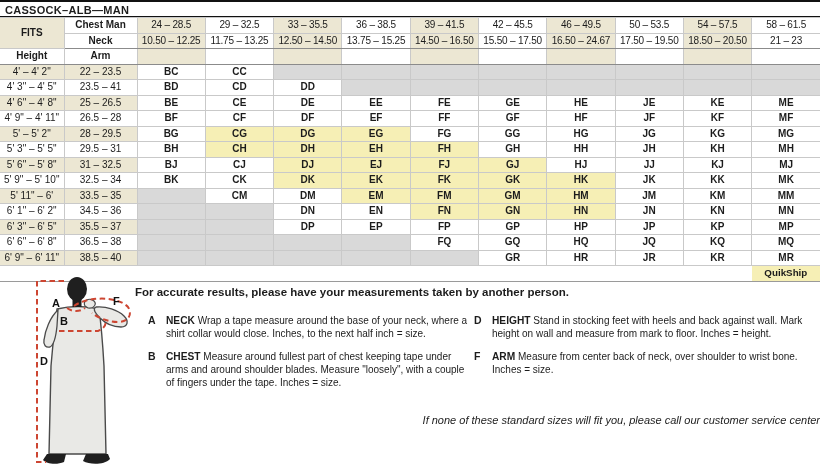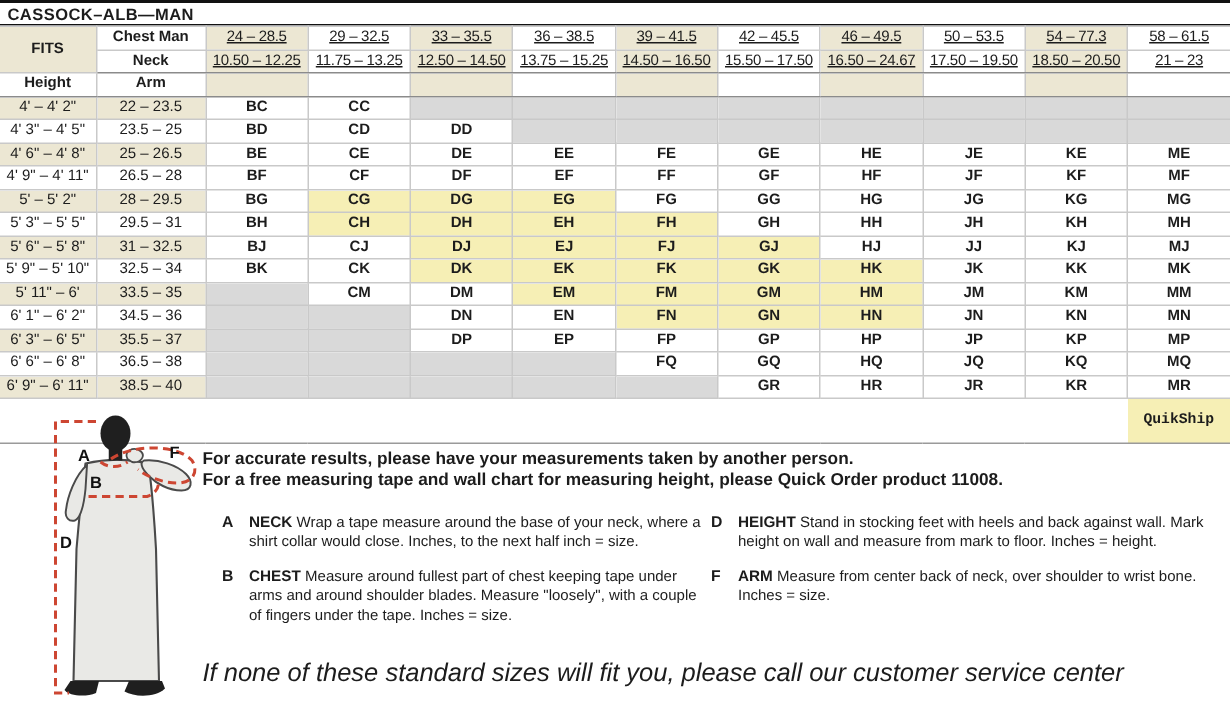--- a/index.html
+++ b/index.html
@@ -26,49 +26,49 @@
   table.size-chart td,table.size-chart th{
     border:1px solid var(--grid);
     font-size:10px;line-height:12.5px;padding:1px 2px;
     text-align:center;vertical-align:middle;white-space:nowrap;overflow:hidden;
   }
   table.size-chart td:first-child,table.size-chart th:first-child{border-left:none;}
   table.size-chart td:last-child,table.size-chart th:last-child{border-right:none;}
 
   th.fits{background:var(--tan);font-weight:bold;font-size:10.5px;}
   th.rowlab{font-weight:bold;text-align:right;padding-right:5px;}
-  td.range{font-size:9.6px;letter-spacing:-.2px;text-decoration:underline;}
+  td.range{font-size:9.6px;letter-spacing:-.2px;}
   .stripe{background:var(--tan);}
   tr.neck-row td,tr.neck-row th{border-bottom:1px solid var(--griddark);}
   tr.armhdr-row td,tr.armhdr-row th{border-bottom:1px solid var(--griddark);height:15px;}
   th.hleft{font-weight:bold;text-align:left;padding-left:5px;}
 
   tbody td{height:15.5px;}
   td.hcell{text-align:left;padding-left:5px;font-size:9.6px;}
   td.acell{font-size:9.6px;}
   tr.alt td.hcell,tr.alt td.acell{background:var(--tan);}
   td.code{font-weight:bold;font-size:9.8px;}
   td.gray{background:var(--gray);}
   td.quik{background:var(--quik);margin-top:20px;}
   tbody tr:last-child td{border-bottom:1px solid #9a9a9a;}
 
-  tr.quik-row td{border:none;height:30px;background:#fff;font-family:Liberation Mono, monospace;}
+  tr.quik-row td{border:none;height:15px;background:#fff;}
   tr.quik-row td.quikship{background:var(--quik);font-weight:bold;font-size:9.8px;}
 
   .notes{margin:3px 0 0 135px;text-align:left;font-weight:bold;font-size:11.5px;line-height:14px;}
 
   .sections{display:flex;margin:15px 0 0 148px;}
   .col-left{width:322px;margin-right:4px;}
   .col-right{width:340px;}
   .m-item{display:grid;grid-template-columns:18px 1fr;margin-bottom:10px;}
   .m-letter{font-weight:bold;font-size:10.5px;line-height:13px;}
   .m-text{font-size:10px;line-height:13px;}
   .m-text b{font-size:10.2px;}
 
-  .footer{margin:14px 0 0 135px;text-align:left;font-style:italic;font-size:17px;line-height:15px;font-family:"Liberation Sans",sans-serif;}
+  .footer{margin:14px 0 0 135px;text-align:right;font-style:italic;font-size:11px;line-height:15px;font-family:"Liberation Sans",sans-serif;}
   .footer b{font-style:italic;}
 
   .figure{position:absolute;left:0;top:276px;width:140px;height:198px;}
 </style>
 </head>
 <body>
 
 <div class="page">
 
   <div class="title-bar">CASSOCK–ALB—MAN</div>
@@ -93,21 +93,21 @@
         <th class="fits" rowspan="2">FITS</th>
         <th class="rowlab">Chest Man</th>
       <td class="range stripe">24 – 28.5</td>
           <td class="range">29 – 32.5</td>
           <td class="range stripe">33 – 35.5</td>
           <td class="range">36 – 38.5</td>
           <td class="range stripe">39 – 41.5</td>
           <td class="range">42 – 45.5</td>
           <td class="range stripe">46 – 49.5</td>
           <td class="range">50 – 53.5</td>
-          <td class="range stripe">54 – 77.3</td>
+          <td class="range stripe">54 – 57.5</td>
           <td class="range">58 – 61.5</td>
         </tr>
       <tr id="neck-row" class="neck-row">
         <th class="rowlab">Neck</th>
       <td class="range stripe">10.50 – 12.25</td>
           <td class="range">11.75 – 13.25</td>
           <td class="range stripe">12.50 – 14.50</td>
           <td class="range">13.75 – 15.25</td>
           <td class="range stripe">14.50 – 16.50</td>
           <td class="range">15.50 – 17.50</td>
@@ -141,21 +141,21 @@
           <td class="gray"></td>
           <td class="gray"></td>
           <td class="gray"></td>
           <td class="gray"></td>
           <td class="gray"></td>
           <td class="gray"></td>
           <td class="gray"></td>
         </tr>
         <tr>
           <td class="hcell">4' 3" – 4' 5"</td>
-          <td class="acell">23.5 – 25</td>
+          <td class="acell">23.5 – 41</td>
           <td class="code">BD</td>
           <td class="code">CD</td>
           <td class="code">DD</td>
           <td class="gray"></td>
           <td class="gray"></td>
           <td class="gray"></td>
           <td class="gray"></td>
           <td class="gray"></td>
           <td class="gray"></td>
           <td class="gray"></td>
@@ -316,21 +316,20 @@
         </tr>
         <tr class="quik-row">
           <td colspan="11"></td>
           <td class="quikship">QuikShip</td>
         </tr>
       </tbody>
   </table>
 
   <div class="notes">
     <div>For accurate results, please have your measurements taken by another person.</div>
-    <div>For a free measuring tape and wall chart for measuring height, please Quick Order product 11008.</div>
   </div>
 
   <div class="sections">
     <div class="col-left" id="instr-left">
         <div class="m-item">
           <div class="m-letter">A</div>
           <div class="m-text"><b>NECK </b>Wrap a tape measure around the base of your neck, where a shirt collar would close. Inches, to the next half inch = size.</div>
         </div>
         <div class="m-item">
           <div class="m-letter">B</div>

